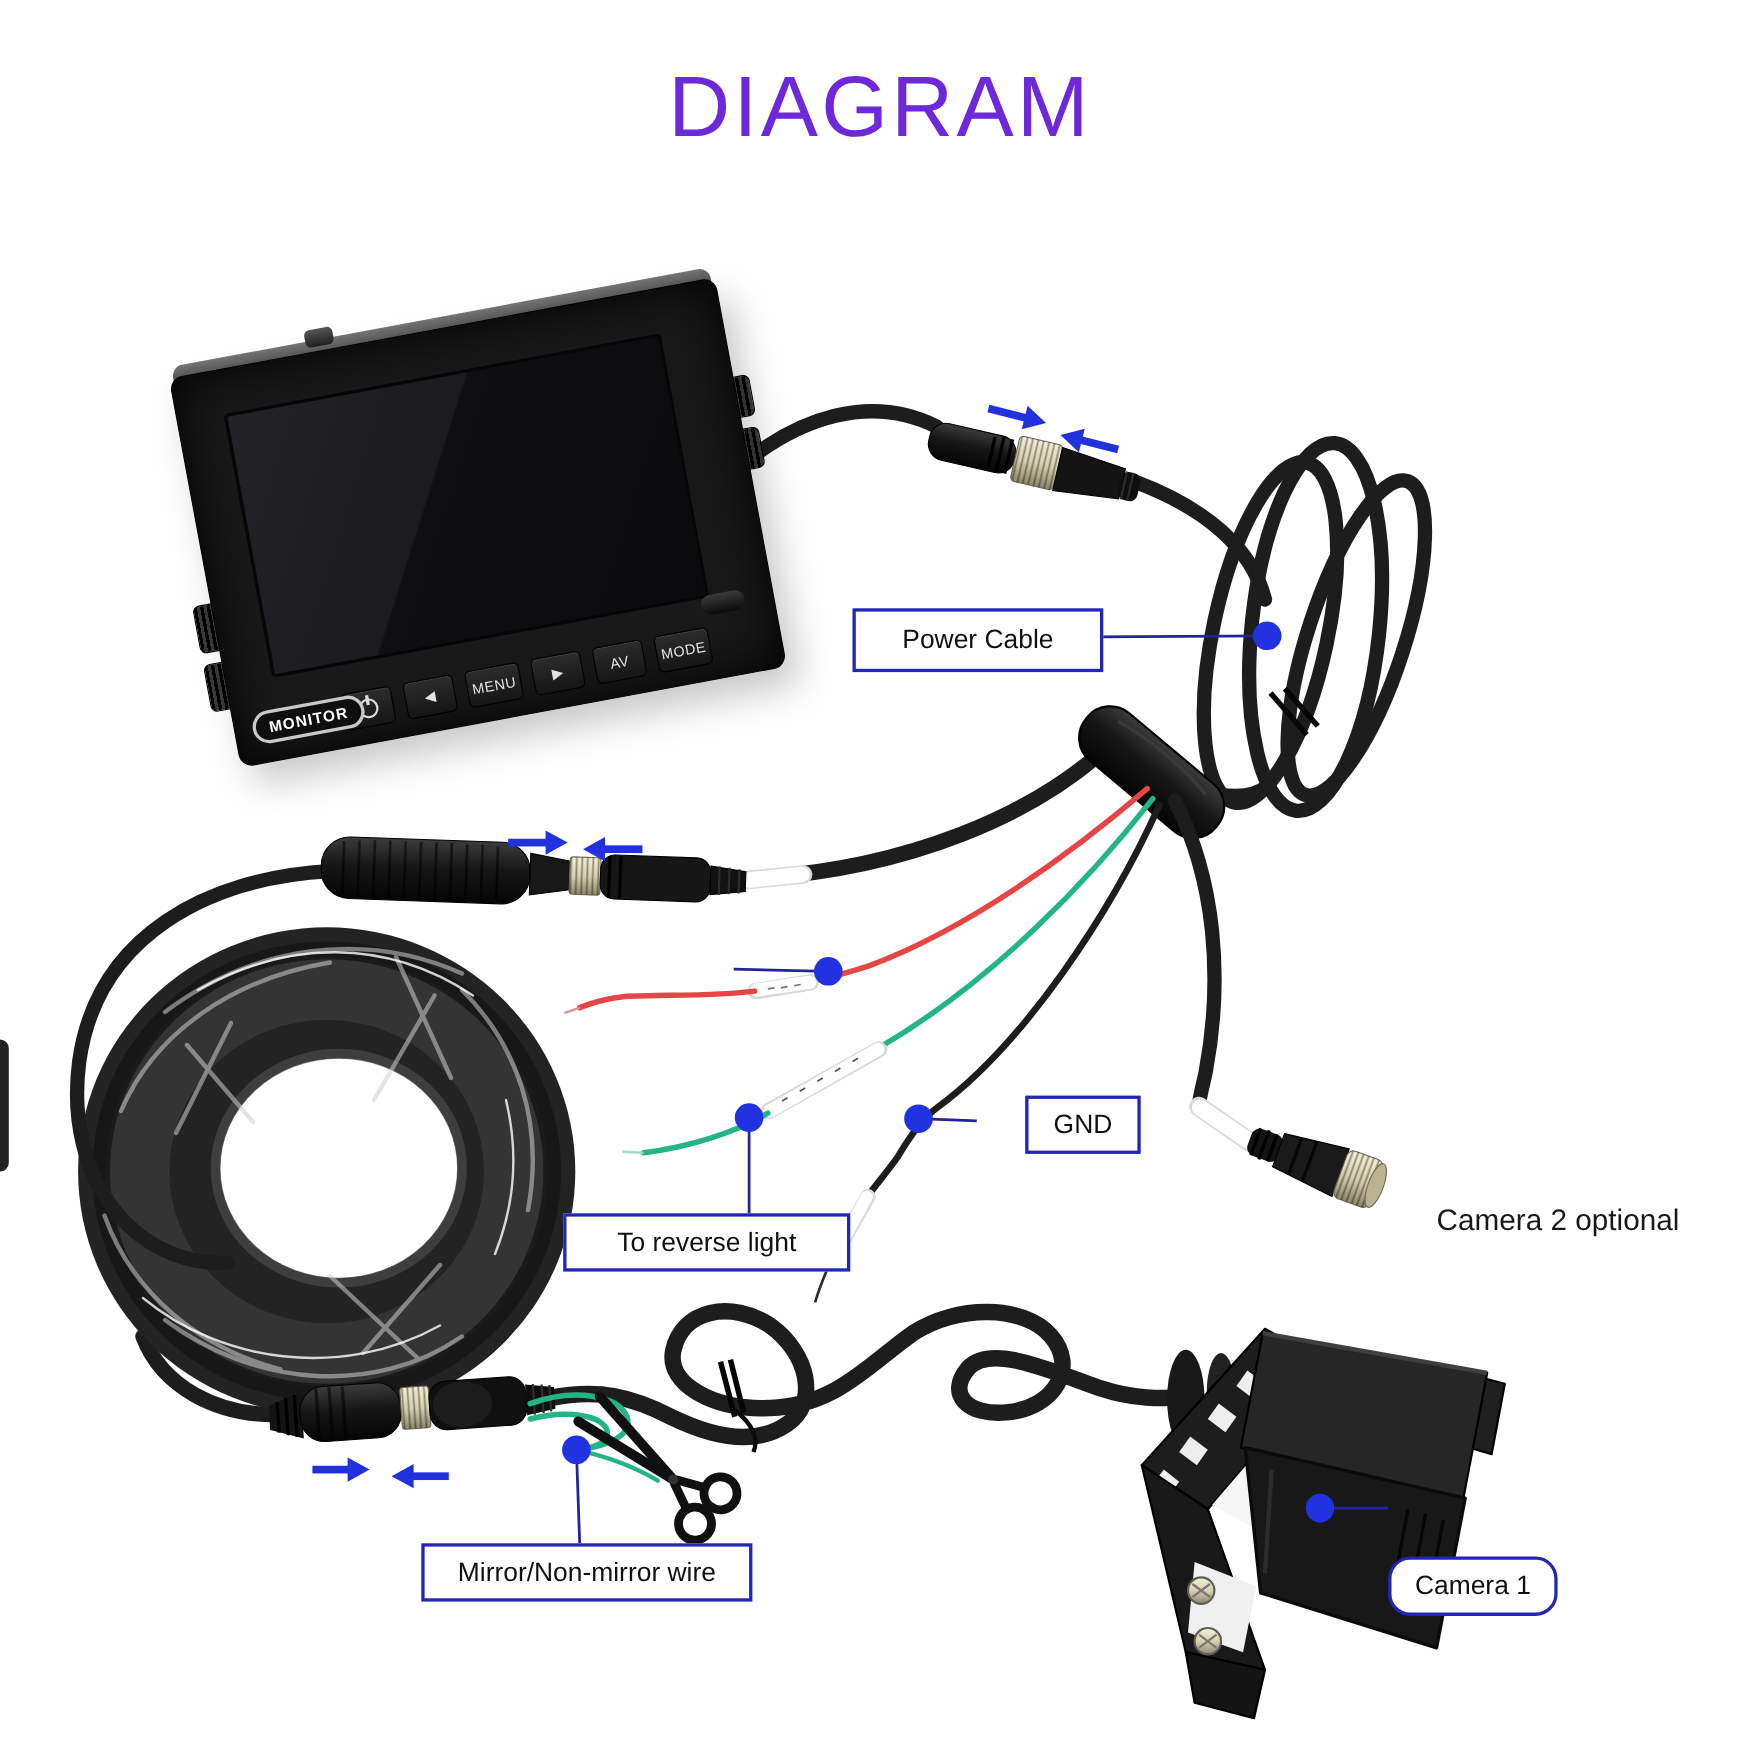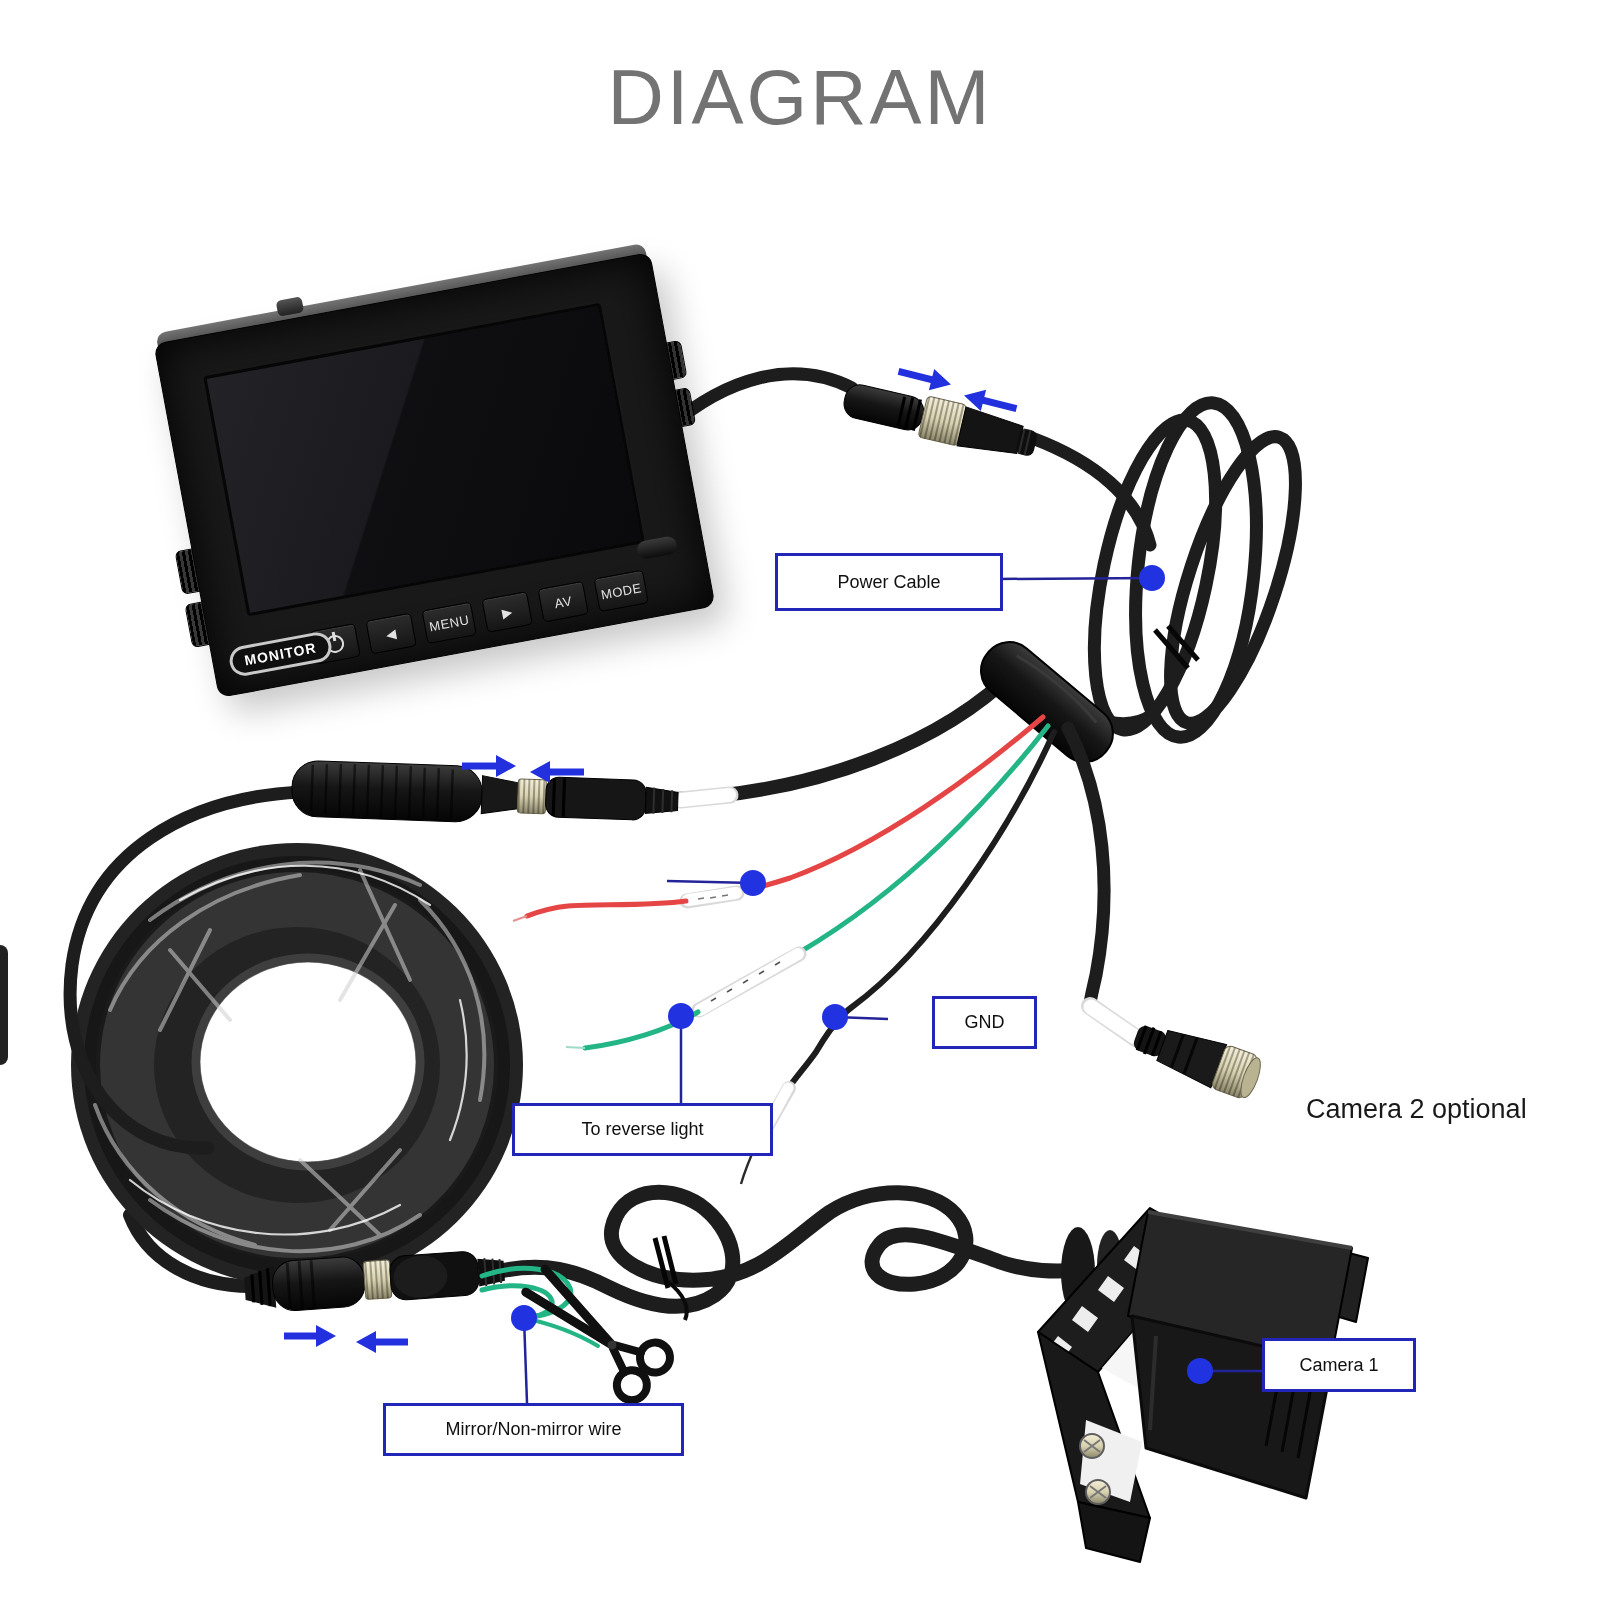--- a/index.html
+++ b/index.html
@@ -4,21 +4,21 @@
 <style>
   :root{
     --label-border:#2226b8; --leader-blue:#23239a; --dot-blue:#2133e0;
     --arrow-blue:#2330dd; --wire-red:#e64545; --wire-green:#23b585;
     --cable-black:#1d1d1d; --background:#ffffff;
   }
   html,body{margin:0;padding:0;background:#888;}
   #canvas{position:relative;width:1600px;height:1600px;background:var(--background);
     overflow:hidden;font-family:"Liberation Sans","DejaVu Sans",sans-serif;}
   .title{position:absolute;left:0;right:0;top:52px;text-align:center;
-    font-size:78px;font-weight:400;letter-spacing:3px;color:#737373;}
+    font-size:78px;font-weight:400;letter-spacing:3px;color:#6d28d9;}
   #art{position:absolute;left:0;top:0;z-index:1;}
 
   
   .monitor{position:absolute;left:182px;top:295px;width:505px;height:360px;
     transform:rotate(-10.5deg);z-index:2;}
   .m-bracket{position:absolute;top:-10px;left:4px;right:4px;height:42px;
     background:linear-gradient(#757575,#3a3a3a 55%,#222);border-radius:10px 10px 0 0;}
   .m-screw{position:absolute;top:-20px;left:128px;width:26px;height:16px;
     background:linear-gradient(#555,#222);border-radius:5px;}
   .m-body{position:absolute;inset:0;background:#191919;border:1px solid #000;
@@ -42,21 +42,21 @@
   .m-ir{position:absolute;right:26px;bottom:58px;width:40px;height:18px;
     background:linear-gradient(#3a3a3a,#0c0c0c);border-radius:999px;}
   .knob{position:absolute;width:24px;height:42px;border-radius:6px;
     background:repeating-linear-gradient(90deg,#000 0 3px,#3a3a3a 3px 6px);
     border:1px solid #000;}
   .knob.k1{left:-17px;top:208px;} .knob.k2{left:-17px;top:262px;}
   .knob.k3{right:-14px;top:92px;height:36px;} .knob.k4{right:-14px;top:140px;height:36px;}
 
   
   .lbl{position:absolute;z-index:3;border:3px solid var(--label-border);background:#fff;
-    display:flex;align-items:center;justify-content:center;font-size:18px;color:#101010;}
+    display:flex;align-items:center;justify-content:center;font-size:24px;color:#101010;}
   .plain{position:absolute;z-index:3;font-size:27px;color:#191919;}
 
   
   .cab{stroke:var(--cable-black);fill:none;stroke-linecap:round;}
   .red{stroke:var(--wire-red);fill:none;stroke-linecap:round;}
   .grn{stroke:var(--wire-green);fill:none;stroke-linecap:round;}
   .lead{stroke:var(--leader-blue);stroke-width:2.5;}
   .dot{fill:var(--dot-blue);}
   .arrow{fill:var(--arrow-blue);}
   .slv{stroke:#ffffff;stroke-linecap:round;}
@@ -330,17 +330,17 @@
         <div class="m-btn">MODE</div>
       </div>
       <div class="m-badge">MONITOR</div>
       <div class="m-ir"></div>
     </div>
   </div>
 
   <div class="lbl" style="left:775px;top:553px;width:222px;height:52px;">Power Cable</div>
   <div class="lbl" style="left:888px;top:996px;width:99px;height:47px;margin-left:44px;">GND</div>
   <div class="lbl" style="left:512px;top:1103px;width:255px;height:47px;">To reverse light</div>
-  <div class="lbl" style="left:1262px;top:1338px;width:148px;height:48px;">Camera 1</div>
+  <div class="lbl" style="left:1262px;top:1415px;width:148px;height:48px;border-radius:20px;">Camera 1</div>
   <div class="lbl" style="left:383px;top:1403px;width:295px;height:47px;">Mirror/Non-mirror wire</div>
   <div class="plain" style="left:1306px;top:1078px;margin-top:16px;">Camera 2 optional</div>
 
 </div>
 
 </body></html>

